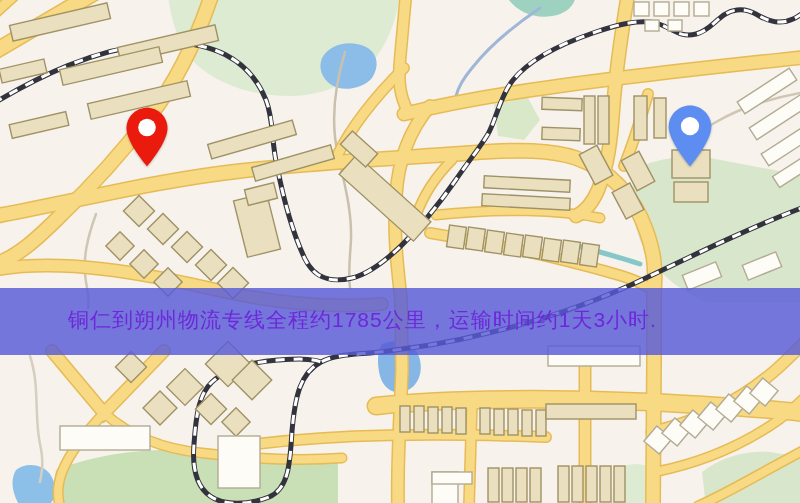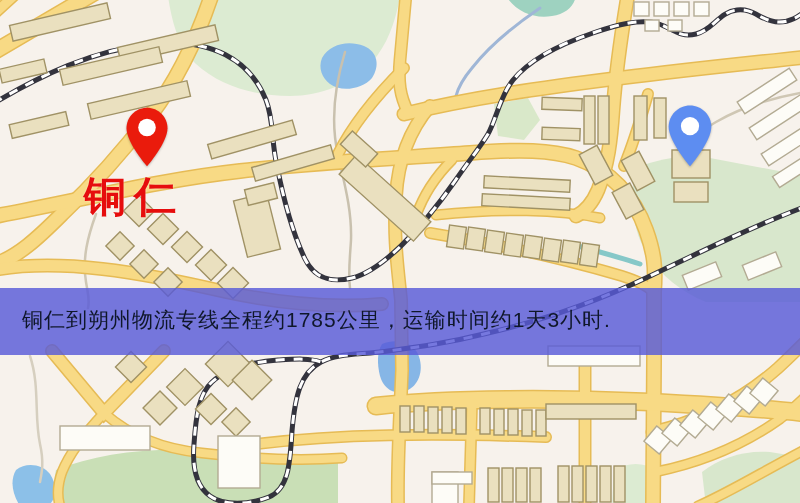--- a/index.html
+++ b/index.html
@@ -192,20 +192,19 @@
     </svg>
   </div>
 
   <div class="pin" id="pin-shuozhou" style="left:667px;top:104px;">
     <svg width="46" height="64" viewBox="0 0 30 42">
       <path d="M15 1C7.3 1 1 7.3 1 15c0 9.8 14 26 14 26s14-16.2 14-26C29 7.3 22.7 1 15 1z" fill="#5d8df1"></path>
       <circle cx="15" cy="14.5" r="6" fill="#ffffff"></circle>
     </svg>
   </div>
 
-  <div class="city-label" id="label-tongren" style="color: rgb(230, 13, 13);">铜仁</div>
 
 
   <div id="banner" style="background-color: rgba(88, 90, 216, 0.82);">
-    <span style="color: #0f172a;">铜仁到朔州物流专线全程约1785公里，运输时间约1天3小时.</span>
+    <span style="color: #6d28d9; margin-left: 46px;">铜仁到朔州物流专线全程约1785公里，运输时间约1天3小时.</span>
   </div>
 
 </div>
 
 </body></html>

